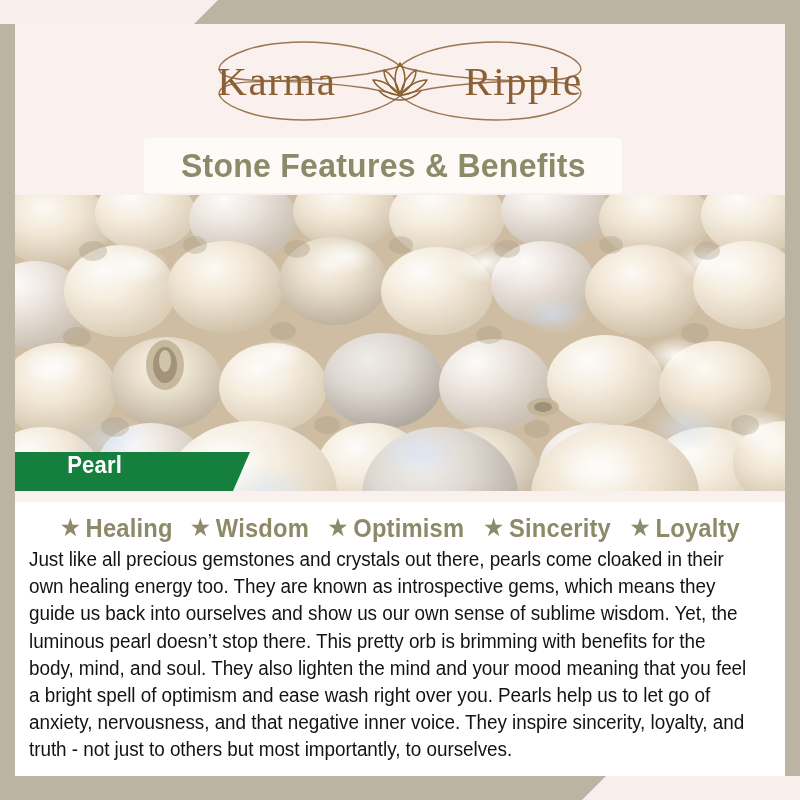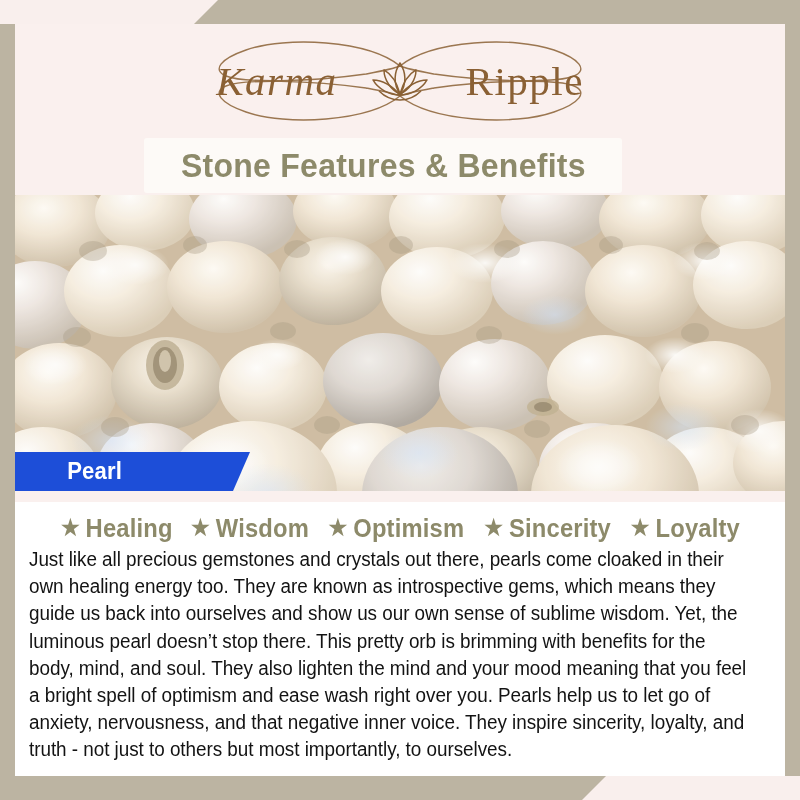--- a/index.html
+++ b/index.html
@@ -95,21 +95,21 @@
   }
   .logo-word {
     font-family: "Liberation Serif", "DejaVu Serif", serif;
     font-size: 41px;
     color: #8a6034;
     letter-spacing: 1.5px;
     line-height: 1;
     position: relative;
     z-index: 2;
   }
-  .logo-word.left { margin-right: 76px; font-style: italic; }
+  .logo-word.left { margin-right: 76px; }
   .logo-word.right { margin-left: 52px; }
   .logo-lotus {
     position: absolute;
     left: 50%;
     top: 50%;
     transform: translate(-50%, -48%);
     z-index: 3;
   }
 
   
@@ -156,24 +156,24 @@
   }
   .photo svg { display: block; }
 
   
   .name-banner {
     position: absolute;
     top: 452px;
     left: 15px;
     width: 235px;
     height: 39px;
-    background: #1d4ed8;
+    background: #15803d;
     clip-path: polygon(0 0, 235px 0, 218px 39px, 0 39px);
     display: flex;
-    align-items: center;
+    align-items: flex-start;
   }
   .name-text {
     margin-left: 51px;
     color: #ffffff;
     font-family: "Liberation Sans Narrow", "Liberation Sans", sans-serif;
     font-weight: bold;
     font-size: 23px;
     letter-spacing: 0.2px;
     transform: scaleX(0.96);
   }

